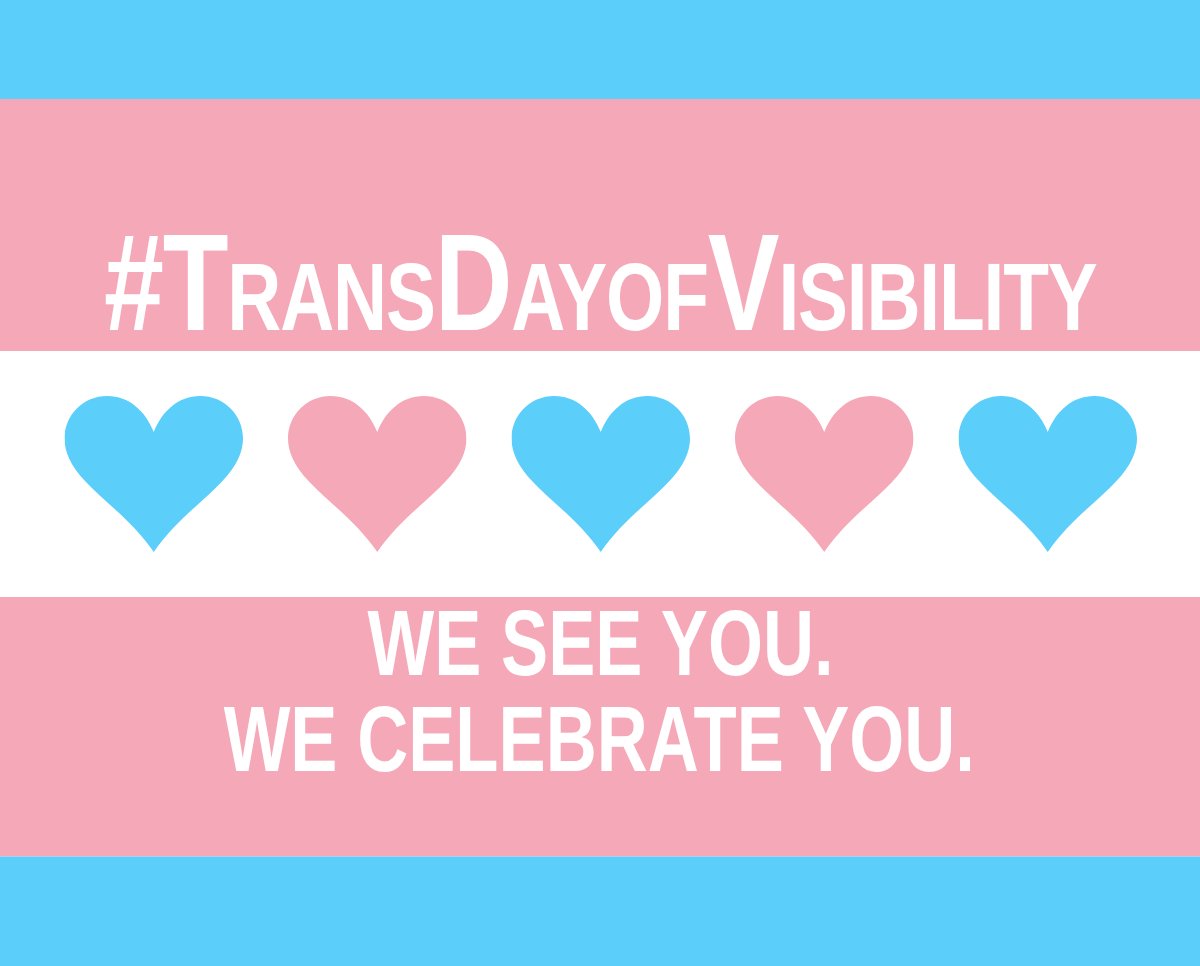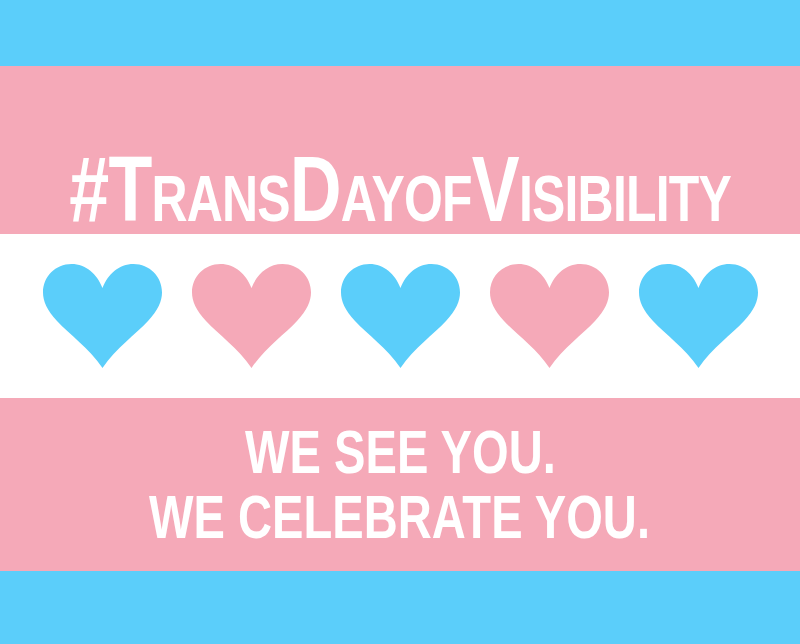--- a/index.html
+++ b/index.html
@@ -81,21 +81,20 @@
   
   #tagline-block {
     position: absolute;
     top: 398px;
     left: 0;
     width: 800px;
     height: 173px;
     display: flex;
     flex-direction: column;
     align-items: center;
-    justify-content: center;
   }
   .tagline-line {
     color: #ffffff;
     font-family: "Liberation Sans Narrow", "Liberation Sans", sans-serif;
     font-weight: bold;
     font-size: 62px;
     line-height: 1.04;
     letter-spacing: 0px;
     white-space: nowrap;
     text-transform: uppercase;

